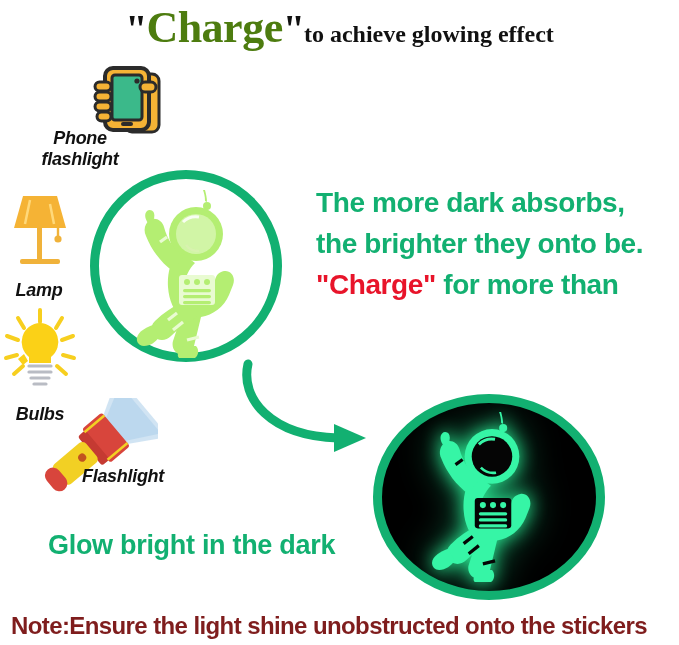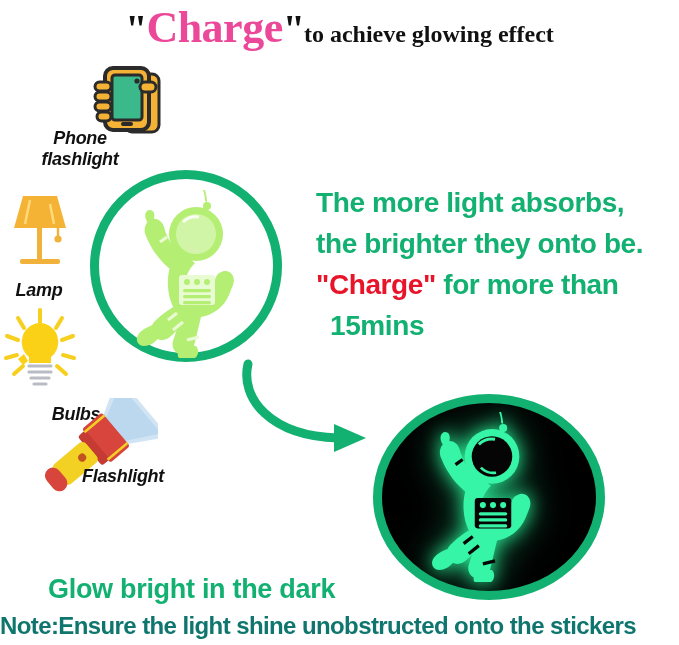--- a/index.html
+++ b/index.html
@@ -12,41 +12,41 @@
 
   
   .header{
     position:absolute;left:0;top:4px;width:679px;height:48px;
     text-align:center;white-space:nowrap;
     font-family:"Liberation Serif", serif;
     font-weight:bold;
     line-height:48px;
   }
   .header .q{color:#111111;font-size:40px;letter-spacing:-1px;}
-  .header .charge{color:#ec4899;font-size:44px;letter-spacing:-0.5px;}
+  .header .charge{color:#4d7c0f;font-size:44px;letter-spacing:-0.5px;}
   .header .rest{color:#111111;font-size:24px;}
 
   
   .icon-wrap{position:absolute;}
   .icon-label{
     position:absolute;color:#111111;font-weight:bold;font-size:18px;
     letter-spacing:-0.3px;line-height:21px;white-space:nowrap;text-align:center;font-style:italic;
   }
 
   
   .phone-icon{left:92px;top:64px;width:76px;height:78px;}
   .lbl-phone{left:10px;top:128px;width:140px;}
 
   
   .lamp-icon{left:6px;top:188px;width:68px;height:84px;}
   .lbl-lamp{left:0px;top:280px;width:78px;}
 
   
   .bulb-icon{left:2px;top:308px;width:76px;height:82px;}
-  .lbl-bulbs{left:0px;top:404px;width:80px;padding-left:36px;}
+  .lbl-bulbs{left:0px;top:404px;width:80px;}
 
   
   .flash-icon{left:34px;top:398px;width:124px;height:96px;}
   .lbl-flash{left:82px;top:466px;width:130px;text-align:left;}
 
   
   .circle-light{
     position:absolute;left:90px;top:170px;width:192px;height:192px;
     border-radius:50%;
     background:#ffffff;
@@ -76,28 +76,28 @@
     color:#12b071;letter-spacing:-0.4px;
   }
   .para .red{color:#e8142a;}
   .para .l4{padding-left:14px;display:inline-block;}
 
   
   .glow-caption{
     position:absolute;left:48px;top:530px;width:340px;
     color:#12b071;font-weight:bold;font-size:27px;letter-spacing:-0.3px;
     white-space:nowrap;
-    margin-top:44px;
   }
 
   
   .note{
     position:absolute;left:0;top:612px;width:549px;text-align:center;
-    color:#0f766e;font-weight:bold;font-size:24px;letter-spacing:-0.6px;
+    color:#7f1d1d;font-weight:bold;font-size:24px;letter-spacing:-0.6px;
     white-space:nowrap;
+    padding-left:11px;
   }
 </style>
 </head>
 <body>
 
 <div class="canvas">
 
   <div class="header">
     <span class="q">"</span><span class="charge">Charge</span><span class="q">"</span><span class="rest">to achieve glowing effect</span>
   </div>
@@ -263,23 +263,22 @@
       <g stroke="#050505" stroke-width="3.2" fill="none">
         <path d="M47 131 L56 124"></path>
         <path d="M52 141 L62 133"></path>
         <path d="M66 151 L78 148"></path>
         <path d="M39 53 L46 48"></path>
       </g>
     </svg>
   </div>
 
   <div class="para">
-    <div>The more light absorbs,</div>
+    <div>The more dark absorbs,</div>
     <div>the brighter they onto be.</div>
     <div><span class="red">"Charge"</span><span> for more than</span></div>
-    <div><span class="l4">15mins</span></div>
   </div>
 
   <div class="glow-caption">Glow bright in the dark</div>
 
   <div class="note">Note:Ensure the light shine unobstructed onto the stickers</div>
 
 </div>
 
 </body></html>

